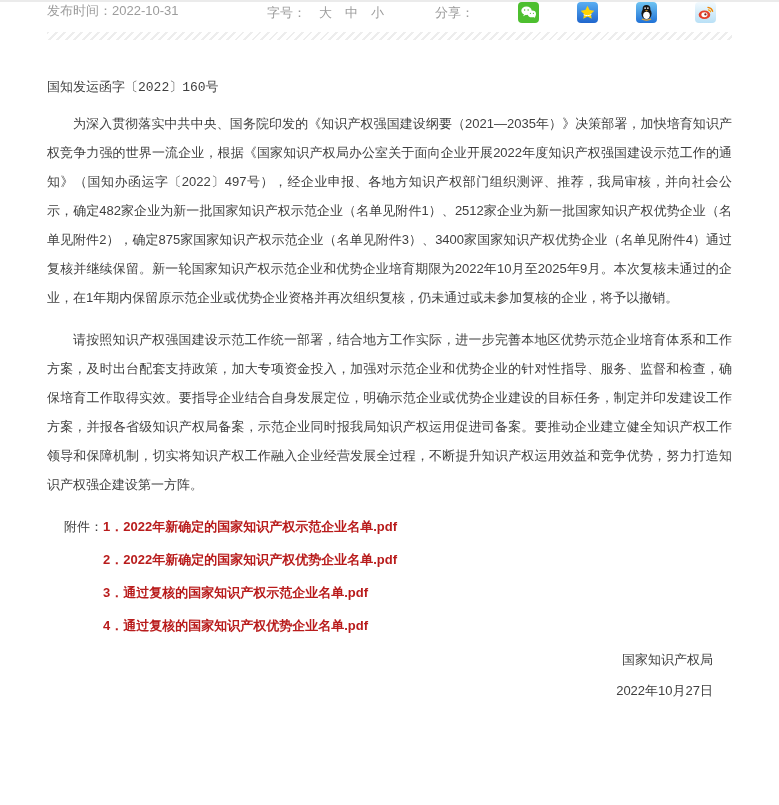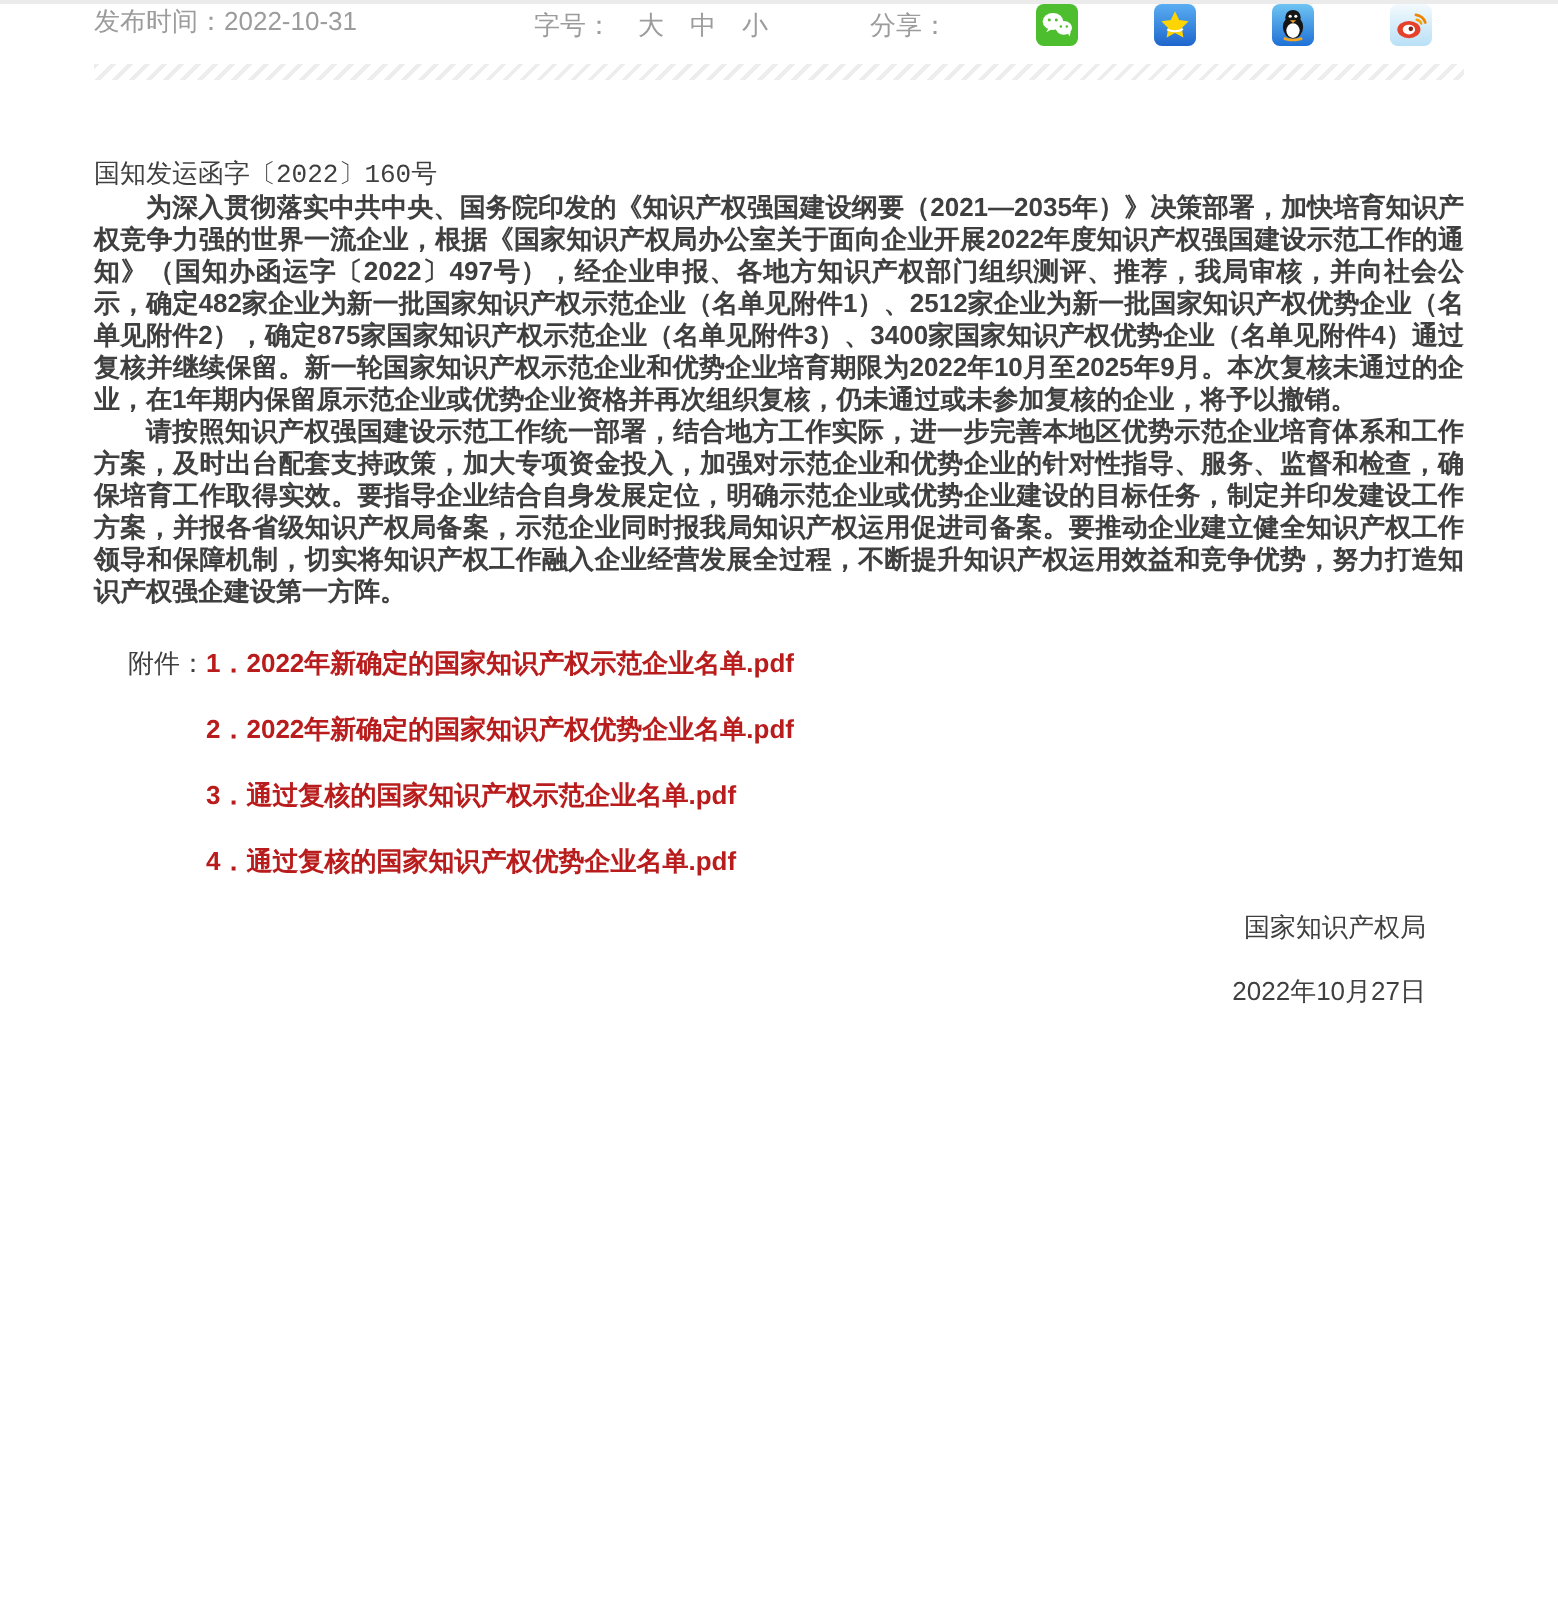--- a/index.html
+++ b/index.html
@@ -25,28 +25,28 @@
   .share-label { margin-right:6px; }
   .share-icon { width:21px; height:21px; display:inline-block; cursor:pointer; margin-left:9px; }
   .share-icon svg { width:21px; height:21px; display:block; }
   .hatch-divider {
     height:8px; margin-top:9px;
     background:repeating-linear-gradient(135deg,#ededed 0 2px,#ffffff 2px 6px);
   }
   .doc-number { margin-top:38px; text-align:left; font-size:14px; color:#3f3f3f;font-family:Liberation Mono, monospace; }
   .body-text { font-size:13px; color:#3f3f3f; }
   .salutation { margin-top:13px; line-height:22px; text-align:justify; }
-  .para { line-height:16px; text-indent:2em; text-align:justify;font-weight:bold; }
+  .para { margin-top:13px; line-height:29px; text-indent:2em; text-align:justify; }
   .attachments { margin-top:11px; padding-left:17px; font-size:13px; }
   .att-row { line-height:33px; white-space:nowrap; }
   .att-label { color:#3f3f3f; }
   .att-row.indent { padding-left:39px; }
   .att-link { color:#b91c1c; text-decoration:none; cursor:pointer;font-weight:bold; }
   .signature-block { text-align:right; padding-right:19px; font-size:13px; color:#3f3f3f; }
-  .signer { margin-top:9px; line-height:17px;font-family:Liberation Mono, monospace; }
+  .signer { margin-top:9px; line-height:17px; }
   .sign-date { margin-top:14px; line-height:17px; }
 </style>
 </head>
 <body>
 
 <div class="page">
   <div class="content">
 
 
     <div class="meta-row">

